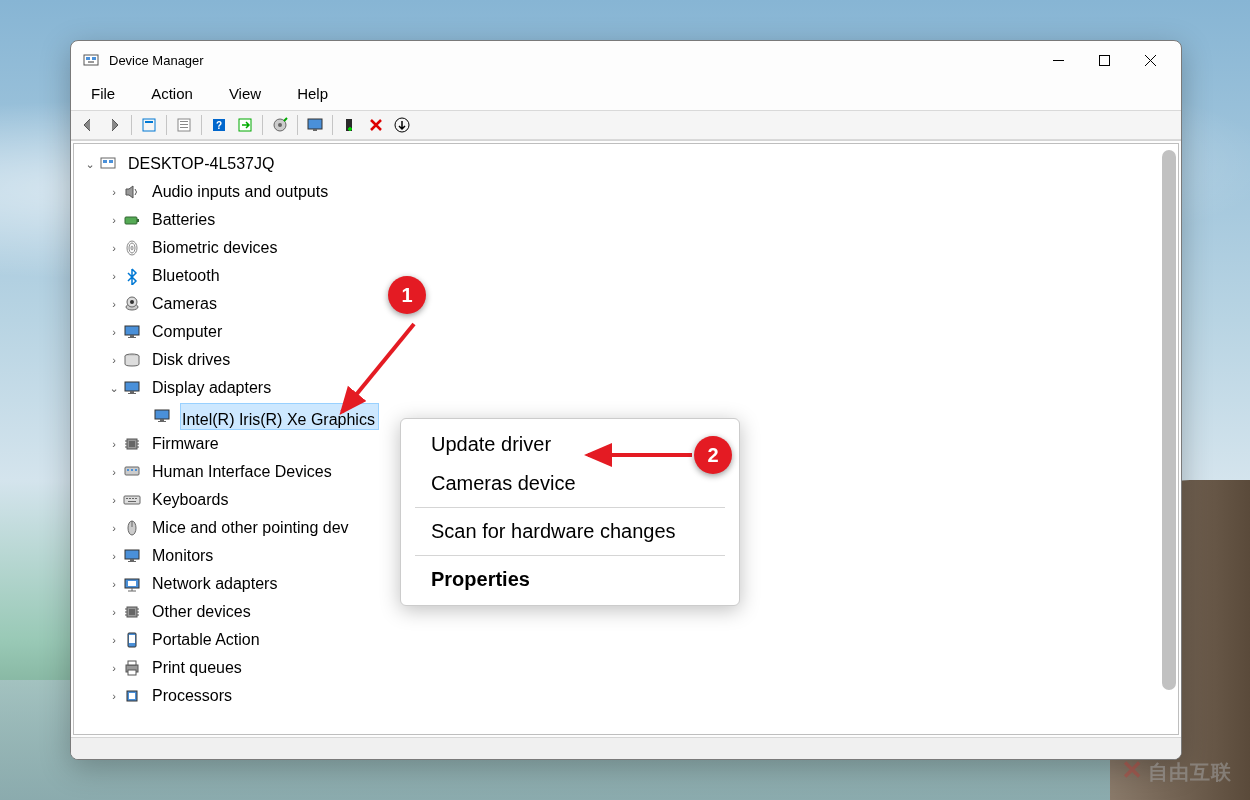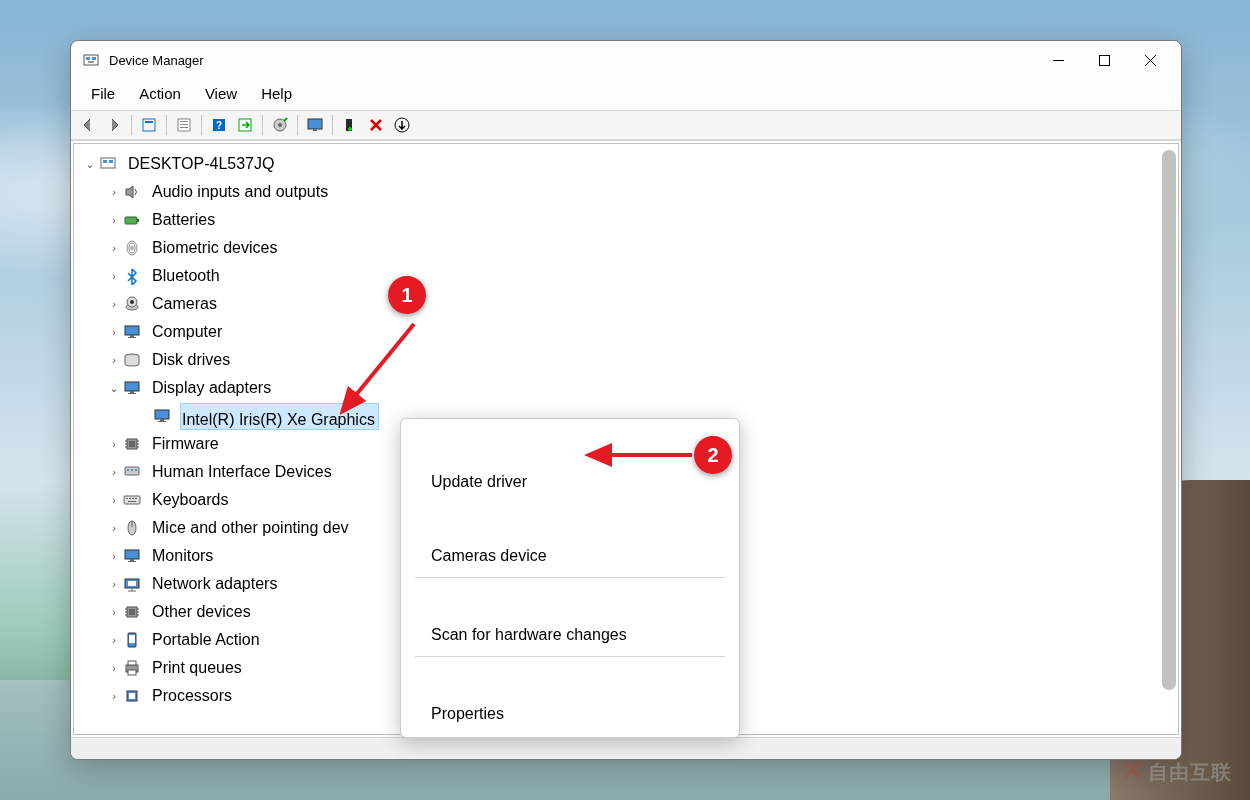--- a/index.html
+++ b/index.html
@@ -42,21 +42,21 @@
 }
 .title-text { font-size: 13px; color:#000; }
 .titlebar .spacer { flex:1; }
 .win-controls { display:flex; }
 .win-btn {
   width: 46px; height: 38px; display:flex; align-items:center; justify-content:center;
   font-size:14px; cursor:pointer;
 }
 .win-btn svg { width:11px; height:11px; }
 .menubar {
-  display:flex; gap: 4px;
+  display:flex; gap: 16px;
   padding: 4px 10px 6px 10px;
   font-size:15px;
 }
 .menu-item { padding: 2px 10px; cursor:default; }
 .toolbar {
   height: 30px;
   border-top: 1px solid #d9d9d9;
   border-bottom: 1px solid #d9d9d9;
   background: #f5f5f5;
   display:flex;
@@ -104,25 +104,24 @@
   top: 418px;
   width: 340px;
   background:#fff;
   border:1px solid #ccc;
   border-radius:6px;
   box-shadow: 0 4px 20px rgba(0,0,0,0.25);
   padding: 6px 0;
 }
 .ctx-item {
   padding: 8px 30px;
-  font-size:16px;
+  font-size:20px;
   cursor:default;
-  margin-top:40px;
-}
-.ctx-item.bold { font-weight:400; }
+}
+.ctx-item.bold { font-weight:700; }
 .ctx-sep { height:1px; background:#d5d5d5; margin: 4px 14px; }
 
 
 .marker {
   position:absolute;
   width:38px; height:38px;
   border-radius:50%;
   background:#e41b23;
   color:#fff;
   display:flex; align-items:center; justify-content:center;

